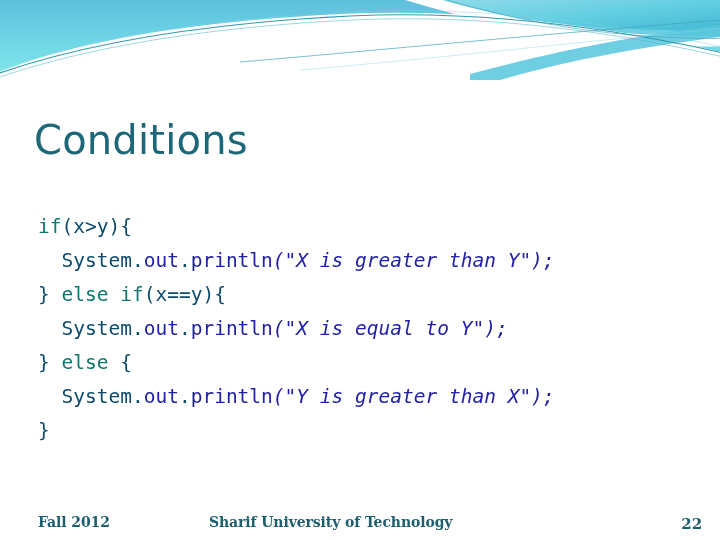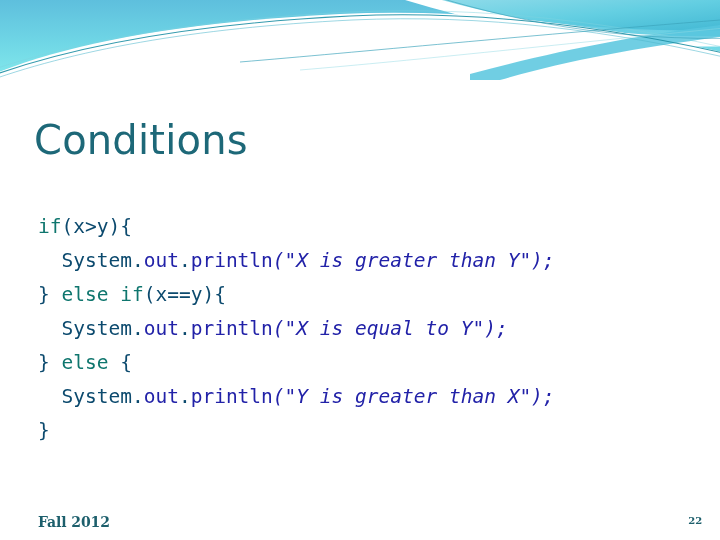--- a/index.html
+++ b/index.html
@@ -81,21 +81,21 @@
     position: absolute;
     font-family: "DejaVu Serif", "Liberation Serif", serif;
     font-weight: bold;
     font-size: 14px;
     color: #1d5f6c;
     white-space: nowrap;
     letter-spacing: -0.1px;
   }
   #footer-term   { left: 38px;  top: 10px; }
   #footer-org    { left: 209px; top: 10px; }
-  #footer-number { right: 18px; top: 11px; font-size: 10px; }
+  #footer-number { right: 18px; top: 11px; font-size: 15px; }
 </style>
 </head>
 <body>
 
 <div id="slide">
 
   <div id="header-decoration">
     <svg width="720" height="80" viewBox="0 0 720 80" xmlns="http://www.w3.org/2000/svg">
       <defs>
         <linearGradient id="bandGrad" x1="0" y1="0" x2="0" y2="1">
@@ -142,16 +142,17 @@
   <pre id="code-block"><span class="code-line"><span class="tok-kw">if</span><span class="tok-plain">(x&gt;y){</span></span>
 <span class="code-line"><span>  </span><span class="tok-plain">System.</span><span class="tok-member">out</span><span class="tok-plain">.</span><span class="tok-member">println</span><span class="tok-str">("X is greater than Y");</span></span>
 <span class="code-line"><span class="tok-plain">} </span><span class="tok-kw">else</span><span class="tok-plain"> </span><span class="tok-kw">if</span><span class="tok-plain">(x==y){</span></span>
 <span class="code-line"><span>  </span><span class="tok-plain">System.</span><span class="tok-member">out</span><span class="tok-plain">.</span><span class="tok-member">println</span><span class="tok-str">("X is equal to Y");</span></span>
 <span class="code-line"><span class="tok-plain">} </span><span class="tok-kw">else</span><span class="tok-plain"> {</span></span>
 <span class="code-line"><span>  </span><span class="tok-plain">System.</span><span class="tok-member">out</span><span class="tok-plain">.</span><span class="tok-member">println</span><span class="tok-str">("Y is greater than X");</span></span>
 <span class="code-line"><span class="tok-plain">}</span></span></pre>
 
   <div id="footer">
     <div class="footer-text" id="footer-term">Fall 2012</div>
+    <div class="footer-text" id="footer-org">Sharif University of Technology</div>
     <div class="footer-text" id="footer-number">22</div>
   </div>
 
 </div>
 
 </body></html>

